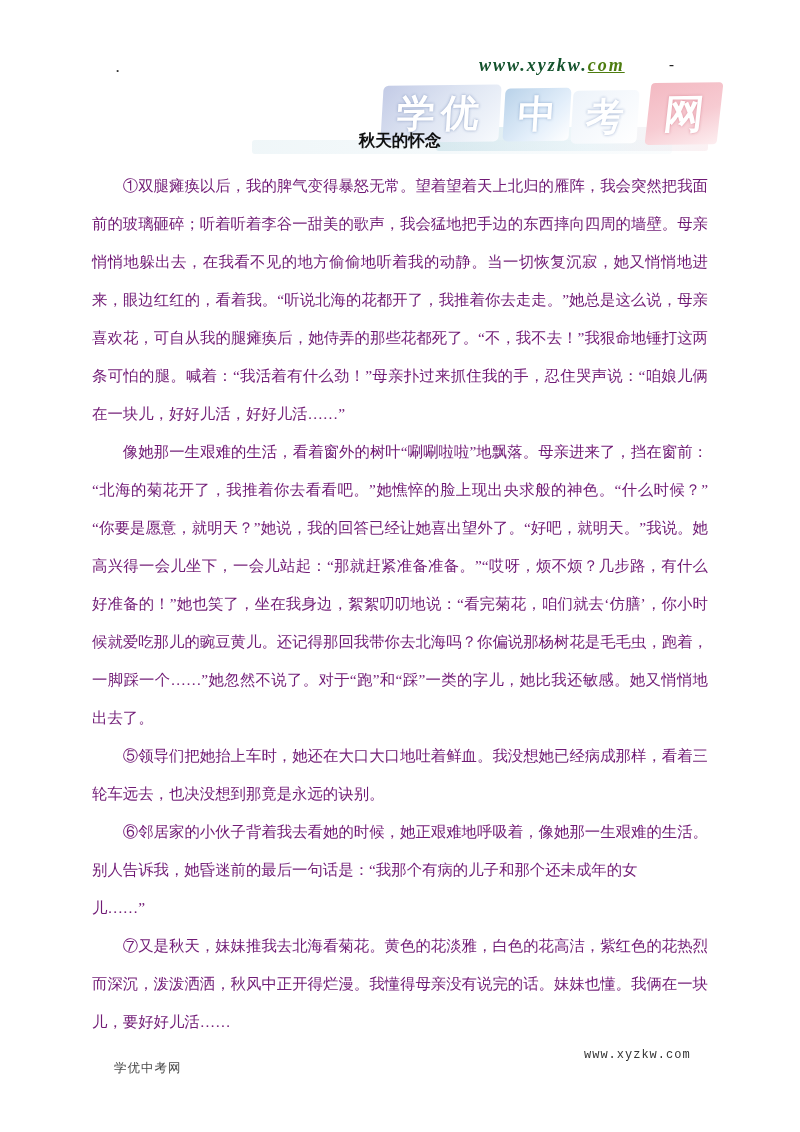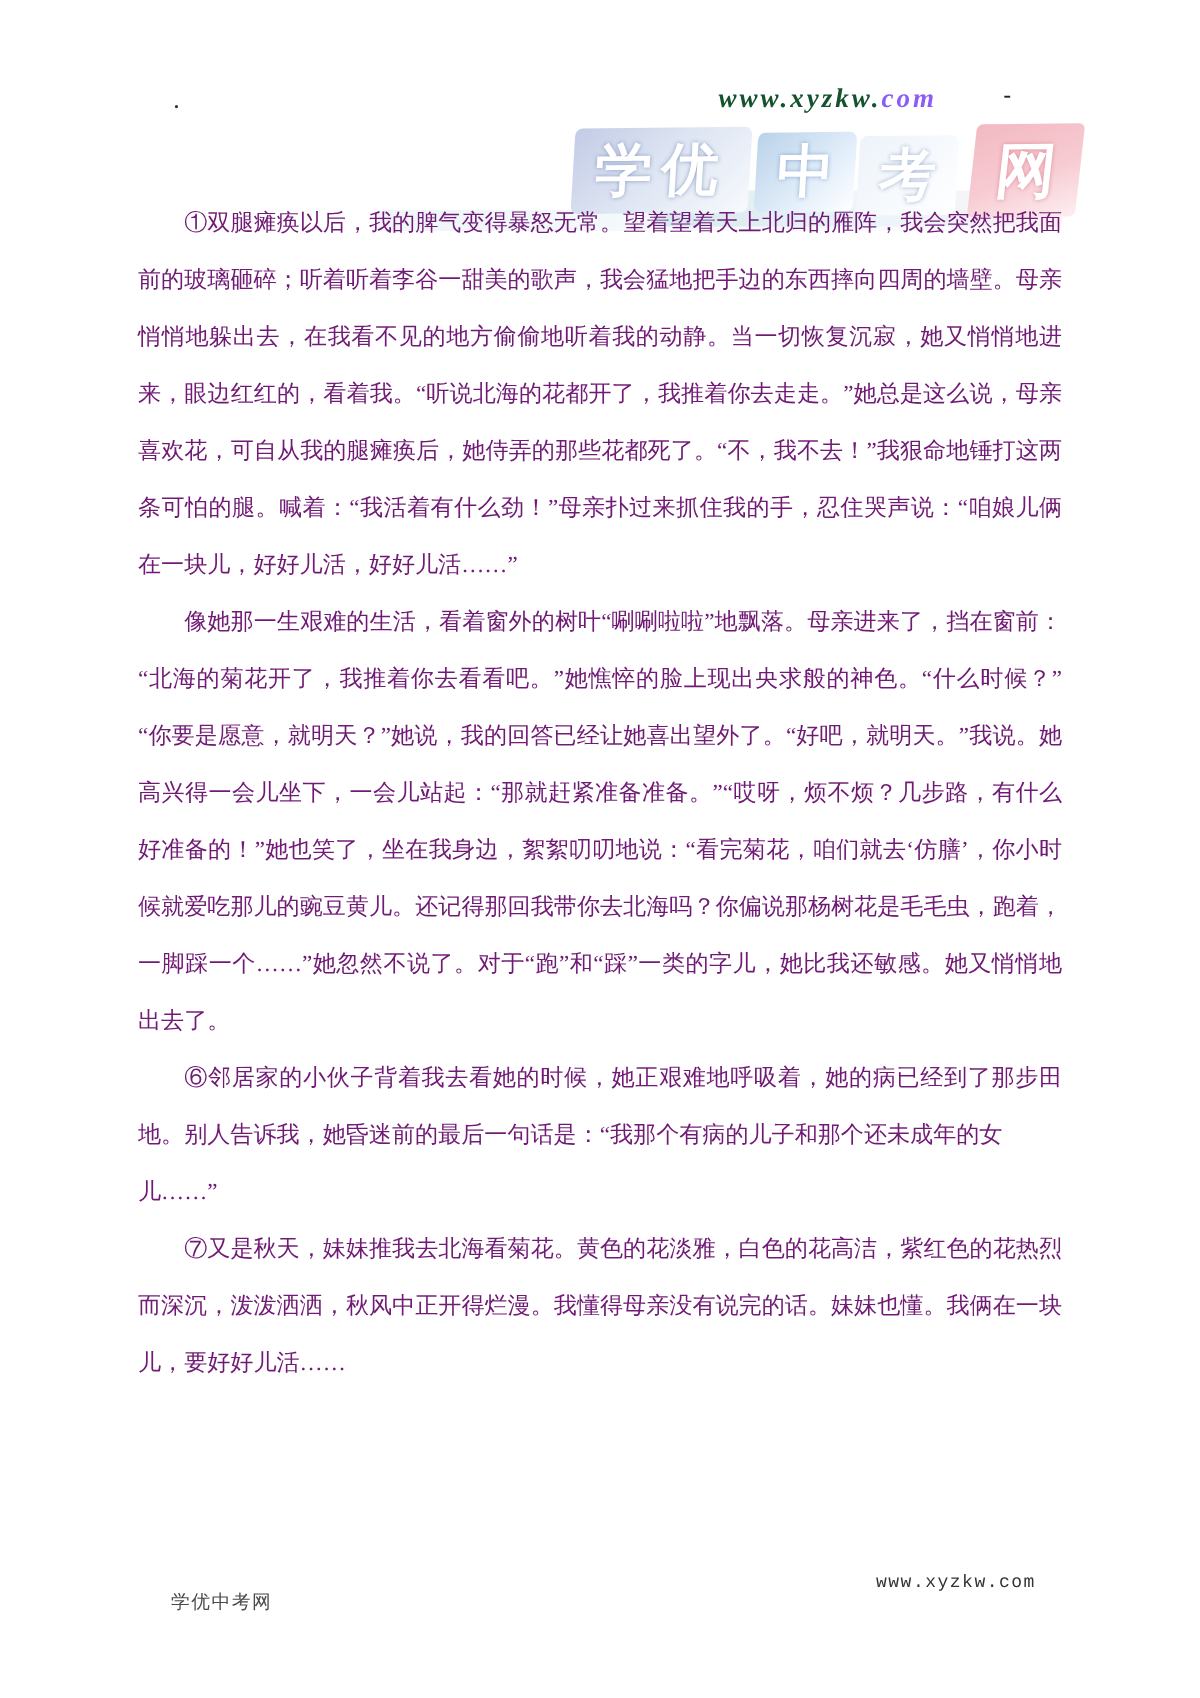--- a/index.html
+++ b/index.html
@@ -18,21 +18,21 @@
   .stray-dash { position:absolute; left:669px; top:56px; font-size:15px; font-weight:bold; color:#222; z-index:3; }
 
   
   .watermark { position:absolute; left:0; top:0; width:100%; height:170px; z-index:1; }
   .wm-url {
     position:absolute; left:479px; top:55px;
     font-style:italic; font-weight:bold; font-size:18px; letter-spacing:2px;
     font-family:"Liberation Serif","DejaVu Serif",serif;
   }
   .wm-url .u-blue { color:#14532d; }
-  .wm-url .u-pink { color:#8b5cf6; }
+  .wm-url .u-pink { color:#4d7c0f;text-decoration:underline; }
 
   .wm-tiles { position:absolute; left:382px; top:84px; display:flex; align-items:flex-start; transform:rotate(-0.6deg); }
   .tile {
     display:flex; align-items:center; justify-content:center;
     font-weight:bold; color:#ffffff; border-radius:5px;
     font-family:"Liberation Sans","DejaVu Sans",sans-serif;
   }
   .tile-xueyou {
     width:118px; height:57px; font-size:38px; letter-spacing:6px;
     background:linear-gradient(135deg,#c3cbe6 0%,#dde4f2 45%,#f7fafd 100%);
@@ -104,23 +104,25 @@
     <div class="wm-strip2"></div>
     <div class="wm-tiles">
       <div class="tile tile-xueyou">学优</div>
       <div class="tile tile-zhong">中</div>
       <div class="tile tile-kao">考</div>
       <div class="tile tile-wang">网</div>
     </div>
   </div>
 
   <div class="doc">
+    <h1 class="doc-title">秋天的怀念</h1>
     <p class="para">①双腿瘫痪以后，我的脾气变得暴怒无常。望着望着天上北归的雁阵，我会突然把我面前的玻璃砸碎；听着听着李谷一甜美的歌声，我会猛地把手边的东西摔向四周的墙壁。母亲悄悄地躲出去，在我看不见的地方偷偷地听着我的动静。当一切恢复沉寂，她又悄悄地进来，眼边红红的，看着我。“听说北海的花都开了，我推着你去走走。”她总是这么说，母亲喜欢花，可自从我的腿瘫痪后，她侍弄的那些花都死了。“不，我不去！”我狠命地锤打这两条可怕的腿。喊着：“我活着有什么劲！”母亲扑过来抓住我的手，忍住哭声说：“咱娘儿俩在一块儿，好好儿活，好好儿活……”</p>
     <p class="para">像她那一生艰难的生活，看着窗外的树叶“唰唰啦啦”地飘落。母亲进来了，挡在窗前：“北海的菊花开了，我推着你去看看吧。”她憔悴的脸上现出央求般的神色。“什么时候？”“你要是愿意，就明天？”她说，我的回答已经让她喜出望外了。“好吧，就明天。”我说。她高兴得一会儿坐下，一会儿站起：“那就赶紧准备准备。”“哎呀，烦不烦？几步路，有什么好准备的！”她也笑了，坐在我身边，絮絮叨叨地说：“看完菊花，咱们就去‘仿膳’，你小时候就爱吃那儿的豌豆黄儿。还记得那回我带你去北海吗？你偏说那杨树花是毛毛虫，跑着，一脚踩一个……”她忽然不说了。对于“跑”和“踩”一类的字儿，她比我还敏感。她又悄悄地出去了。</p>
-    <p class="para">⑥邻居家的小伙子背着我去看她的时候，她正艰难地呼吸着，她的病已经到了那步田地。别人告诉我，她昏迷前的最后一句话是：“我那个有病的儿子和那个还未成年的女
+    <p class="para">⑤领导们把她抬上车时，她还在大口大口地吐着鲜血。我没想她已经病成那样，看着三轮车远去，也决没想到那竟是永远的诀别。</p>
+    <p class="para">⑥邻居家的小伙子背着我去看她的时候，她正艰难地呼吸着，像她那一生艰难的生活。别人告诉我，她昏迷前的最后一句话是：“我那个有病的儿子和那个还未成年的女
 儿……”</p>
     <p class="para">⑦又是秋天，妹妹推我去北海看菊花。黄色的花淡雅，白色的花高洁，紫红色的花热烈而深沉，泼泼洒洒，秋风中正开得烂漫。我懂得母亲没有说完的话。妹妹也懂。我俩在一块儿，要好好儿活……</p>
   </div>
 
   <div class="footer-left">学优中考网</div>
   <div class="footer-right">www.xyzkw.com</div>
 
 </div>
 
 </body></html>

